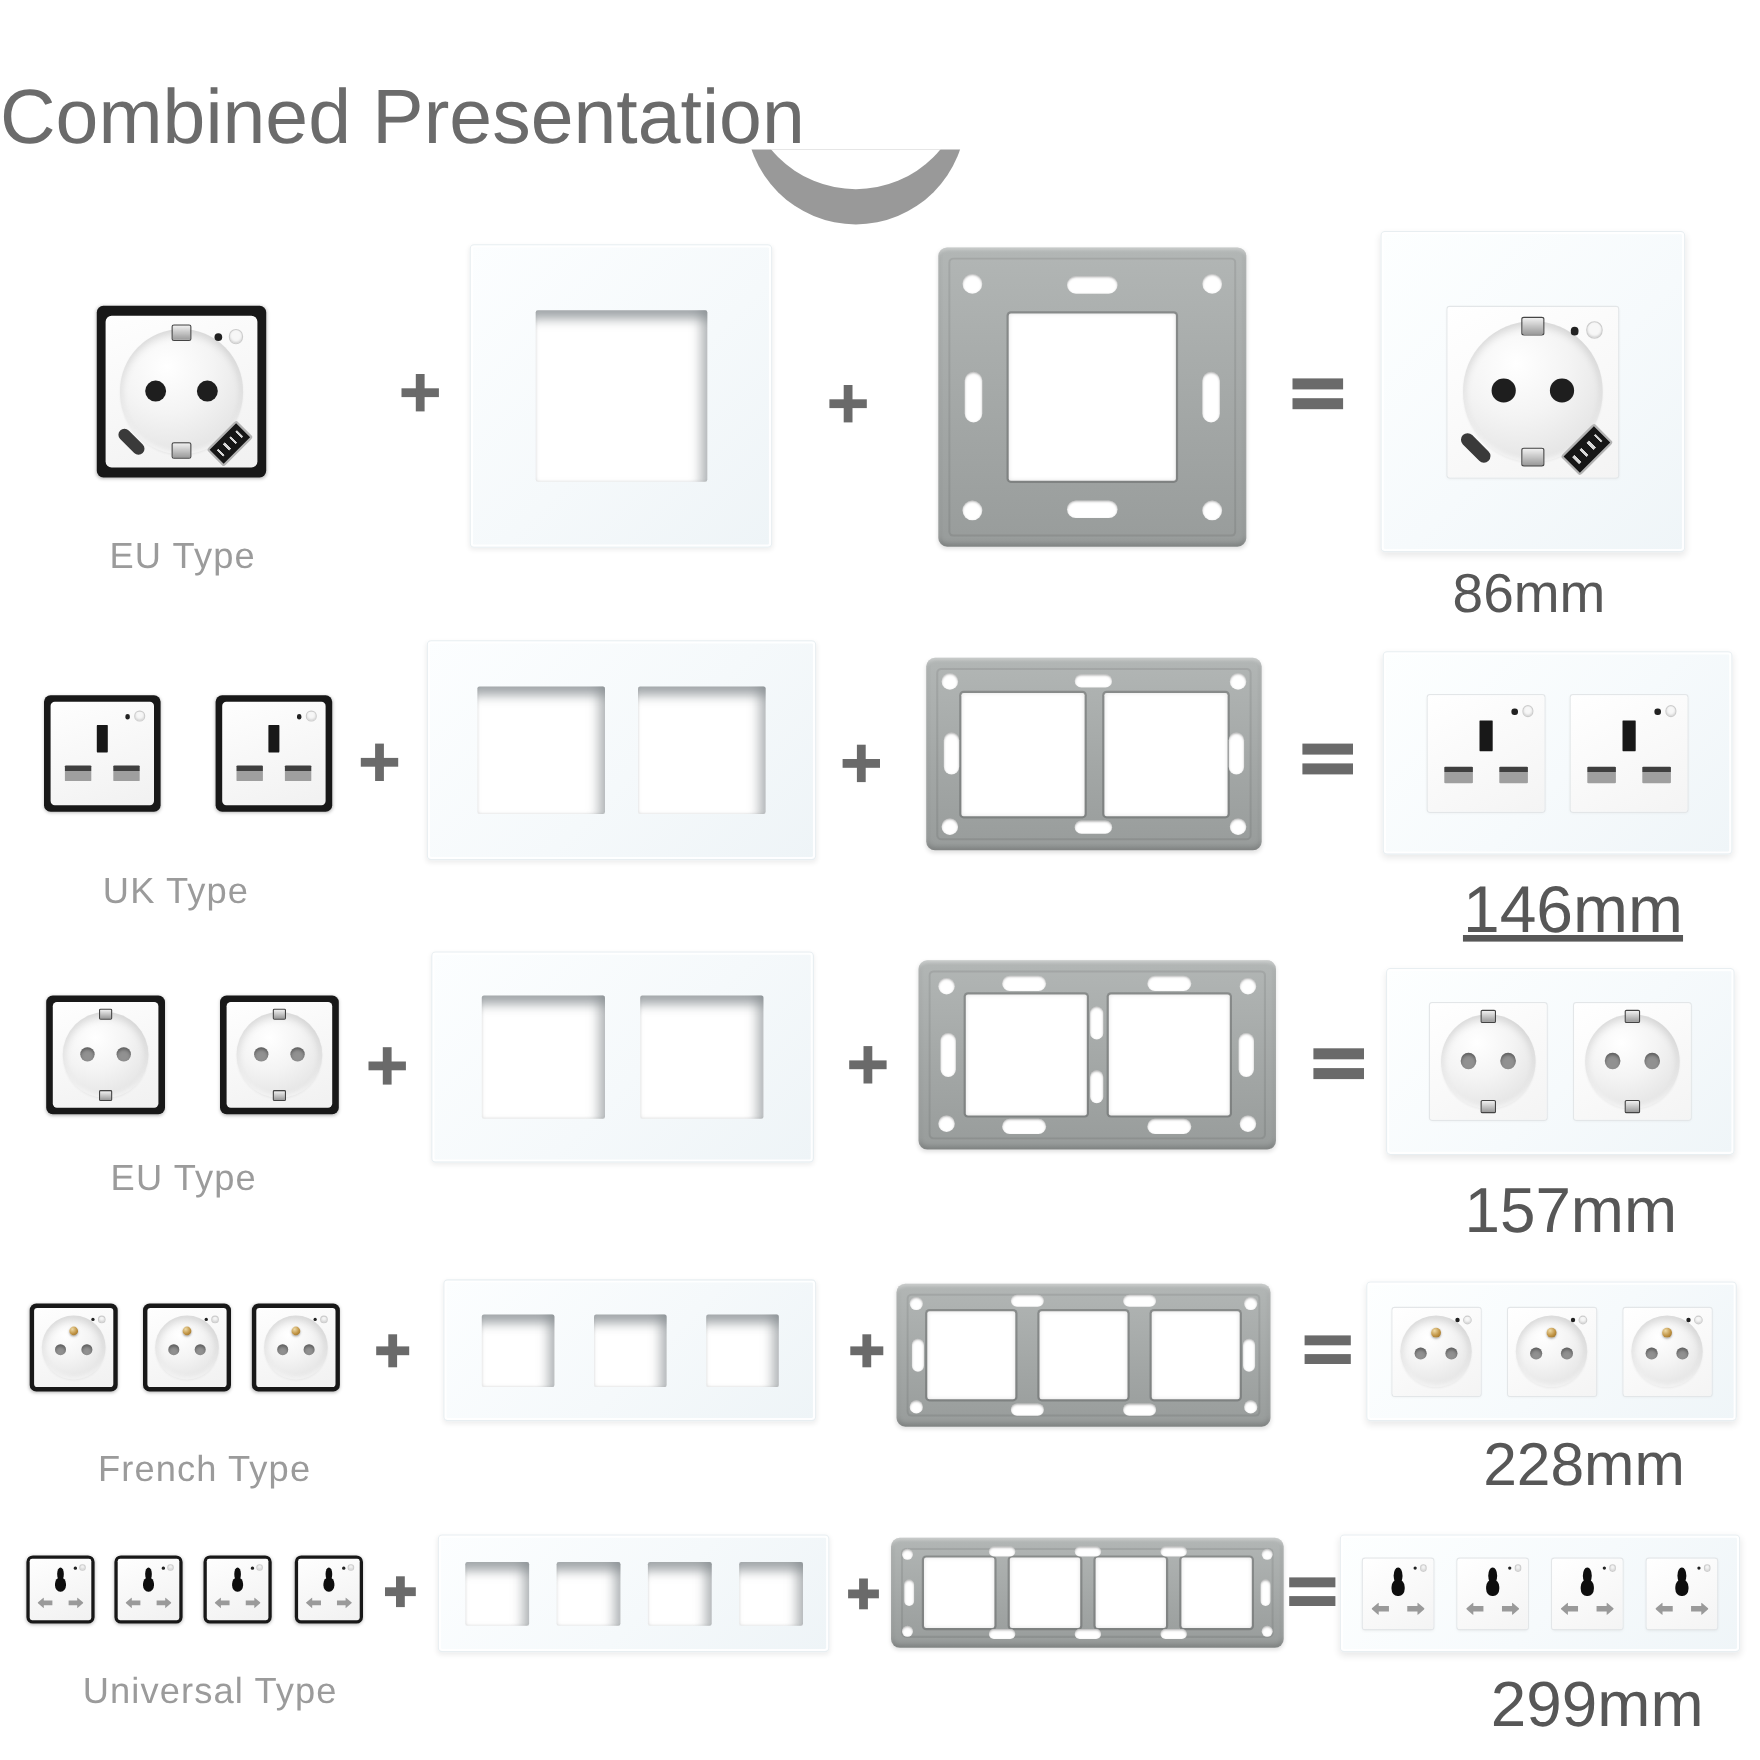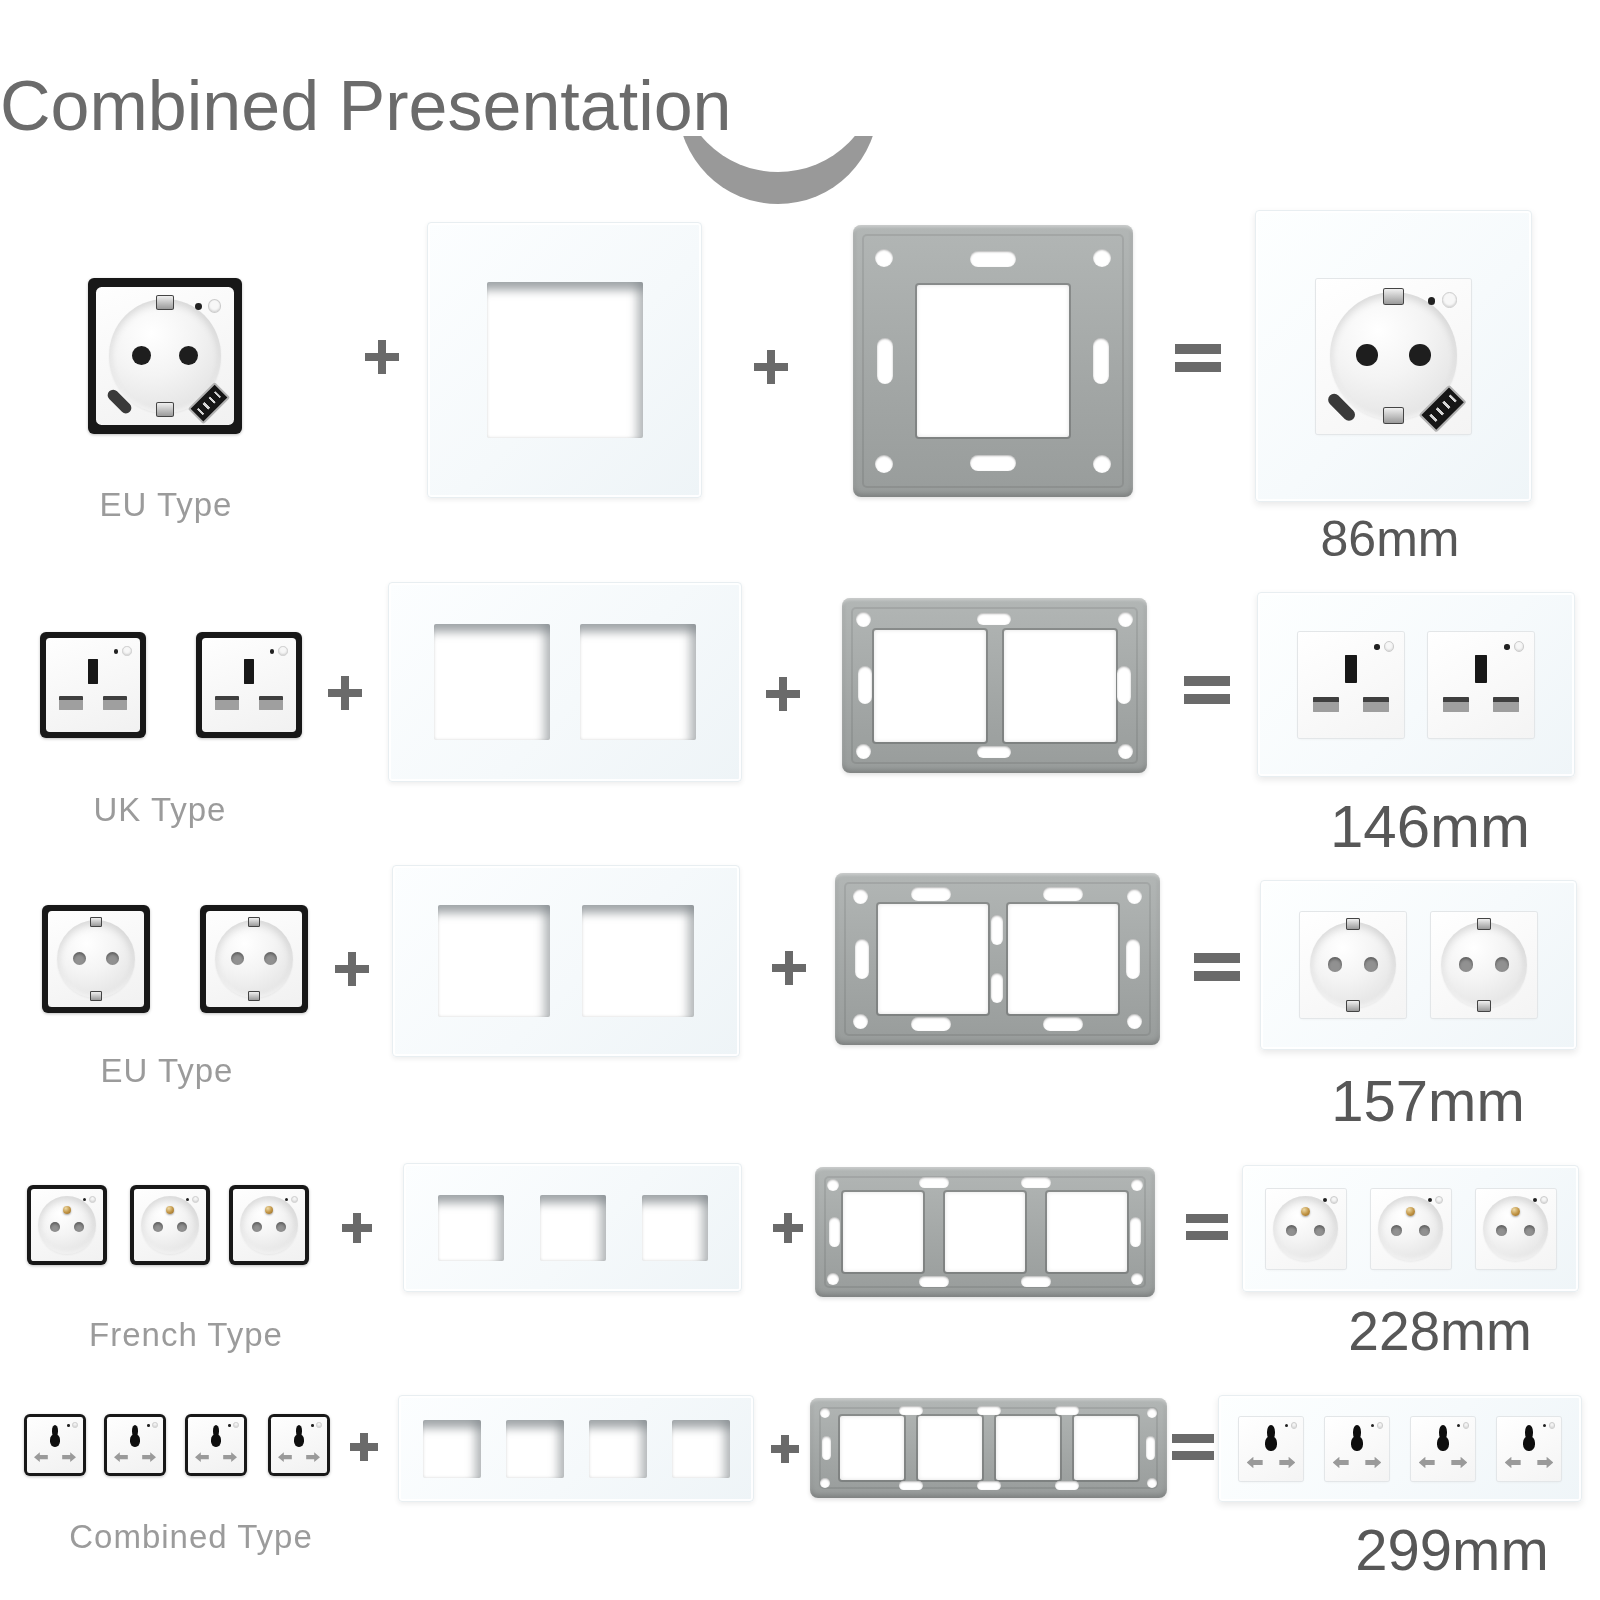--- a/index.html
+++ b/index.html
@@ -209,21 +209,21 @@
           <i class="btn"></i>
         </div>
       <div class="face sock">
           <i class="slotv"></i>
           <i class="sloth l"></i>
           <i class="sloth r"></i>
           <i class="led"></i>
           <i class="btn"></i>
         </div>
     </div>
-    <div class="abs dim-label" style="left:1300px;top:797px;font-size:60px;">146mm</div>
+    <div class="abs dim-label" style="left:1300px;top:797px;font-size:60px;text-decoration:underline;">146mm</div>
   </div>
 
   <div>
     <div class="abs module" style="left:42px;top:905px;width:108px;height:108px;">
       <div class="sock">
           <i class="recess"></i>
           <i class="clip t"></i>
           <i class="clip b"></i>
           <i class="hole l g"></i>
           <i class="hole r g"></i>
@@ -395,21 +395,21 @@
     </div>
     <div class="abs module" style="left:268px;top:1414px;width:62px;height:62px;">
       <div class="sock">
           <i class="unitop"></i>
           <i class="unil"></i>
           <i class="unir"></i>
           <i class="led"></i>
           <i class="btn"></i>
         </div>
     </div>
-    <div class="abs type-label" style="left:61px;top:1518px;">Combined Type</div>
+    <div class="abs type-label" style="left:61px;top:1518px;">Universal Type</div>
     <div class="abs plus" style="left:350px;top:1433px;width:28px;height:28px;"></div>
     <div class="abs glass" style="left:398px;top:1395px;width:354px;height:105px;--cs:58px;gap:25px;">
       <div class="gcut"></div>
       <div class="gcut"></div>
       <div class="gcut"></div>
       <div class="gcut"></div>
     </div>
     <div class="abs plus" style="left:771px;top:1435px;width:28px;height:28px;"></div>
     <div class="abs metal" style="left:810px;top:1398px;width:357px;height:100px;--os:64px;gap:14px;">
       <div class="mopen"></div>

